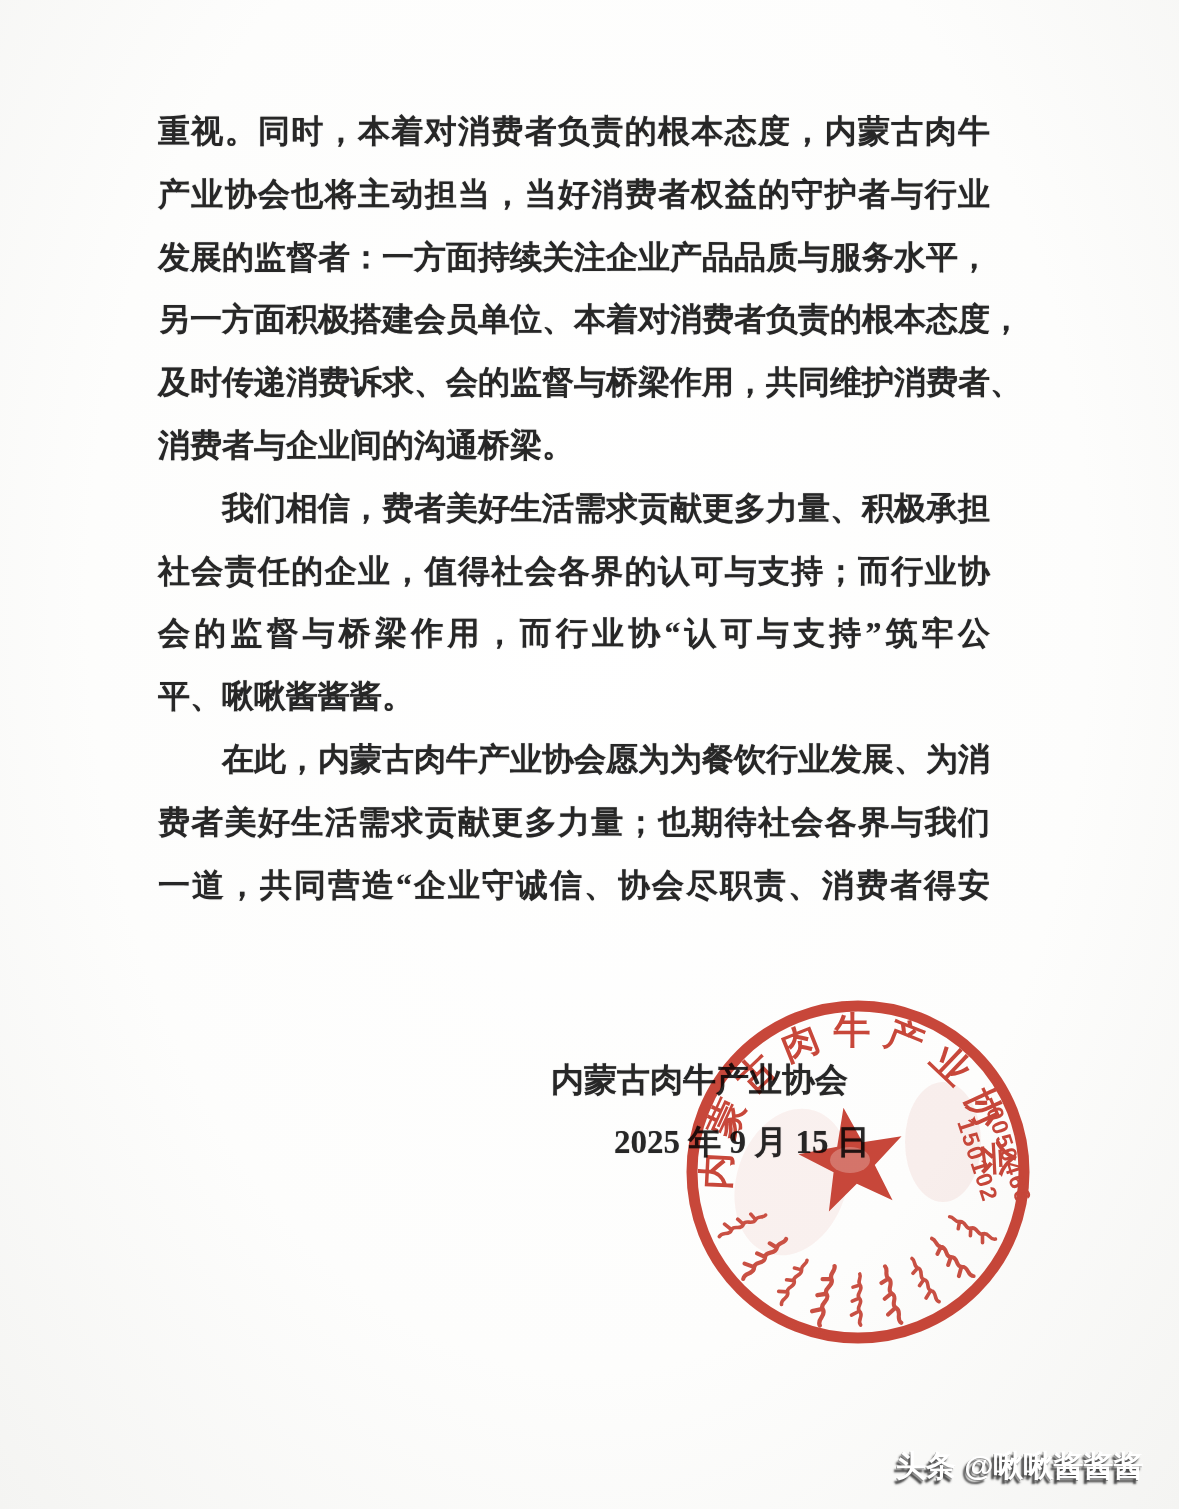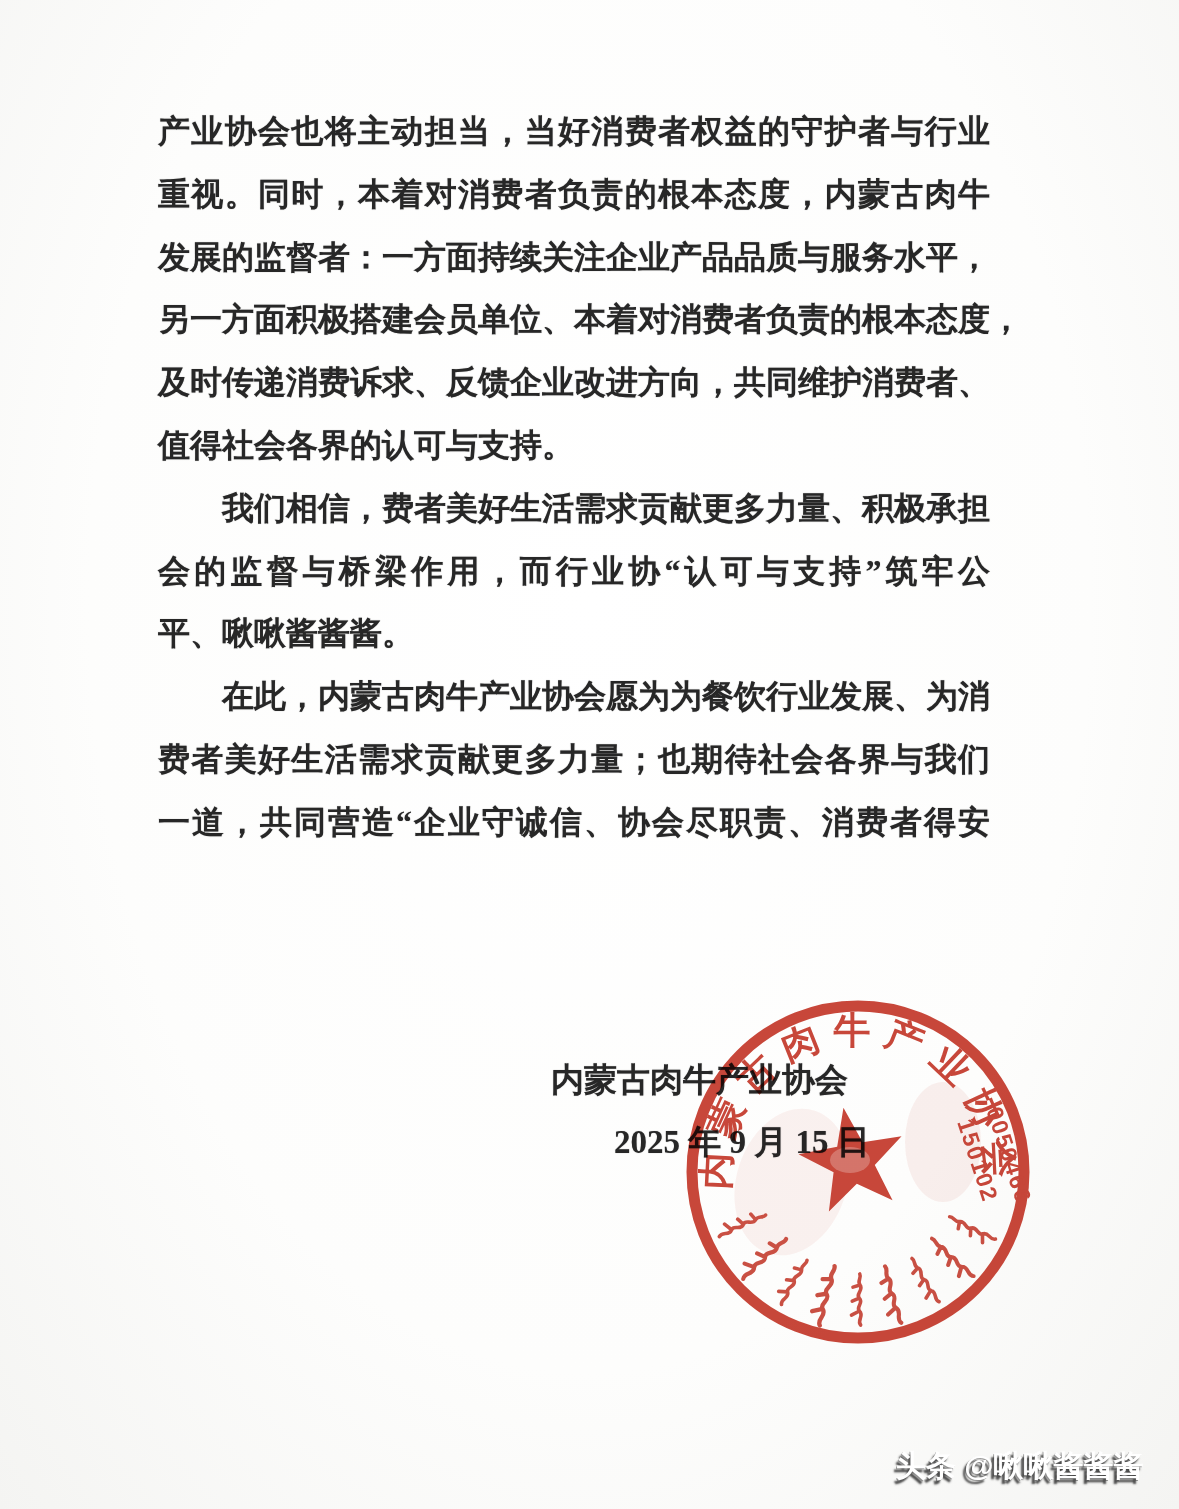--- a/index.html
+++ b/index.html
@@ -45,27 +45,28 @@
     font-size:30px; font-weight:700; color:#ffffff; white-space:nowrap;
     text-shadow:-3px 4px 2px rgba(55,55,55,.9), -1px 1px 0 rgba(90,90,90,.55);
   }
 </style>
 </head>
 <body>
 
 <div class="page">
 
   <div class="body-text">
+    <div class="line">重视。同时，本着对消费者负责的根本态度，内蒙古肉牛</div>
     <div class="line">产业协会也将主动担当，当好消费者权益的守护者与行业</div>
-    <div class="line">重视。同时，本着对消费者负责的根本态度，内蒙古肉牛</div>
     <div class="line">发展的监督者：一方面持续关注企业产品品质与服务水平，</div>
     <div class="line">另一方面积极搭建会员单位、本着对消费者负责的根本态度，</div>
-    <div class="line">及时传递消费诉求、反馈企业改进方向，共同维护消费者、</div>
-    <div class="line no-fill">值得社会各界的认可与支持。</div>
+    <div class="line">及时传递消费诉求、会的监督与桥梁作用，共同维护消费者、</div>
+    <div class="line no-fill">消费者与企业间的沟通桥梁。</div>
     <div class="line indent">我们相信，费者美好生活需求贡献更多力量、积极承担</div>
+    <div class="line">社会责任的企业，值得社会各界的认可与支持；而行业协</div>
     <div class="line">会的监督与桥梁作用，而行业协“认可与支持”筑牢公</div>
     <div class="line no-fill">平、啾啾酱酱酱。</div>
     <div class="line indent">在此，内蒙古肉牛产业协会愿为为餐饮行业发展、为消</div>
     <div class="line">费者美好生活需求贡献更多力量；也期待社会各界与我们</div>
     <div class="line">一道，共同营造“企业守诚信、协会尽职责、消费者得安</div>
   </div>
 
   <div class="sig-org">内蒙古肉牛产业协会</div>
   <div class="sig-date">2025 年 9 月 15 日</div>
 

